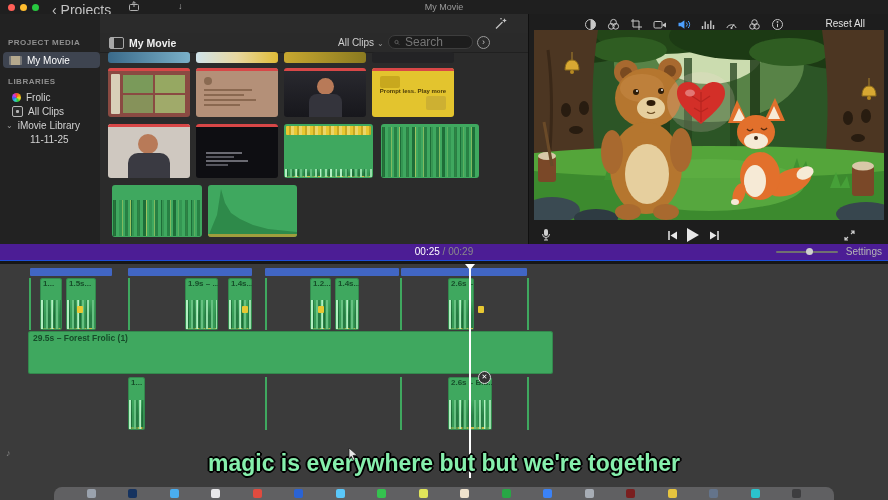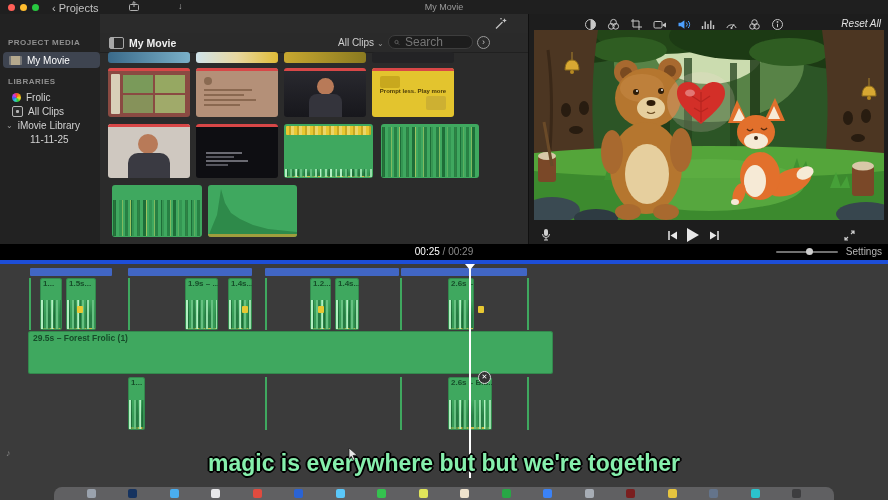--- a/index.html
+++ b/index.html
@@ -2,21 +2,21 @@
 <html><head>
 <meta charset="utf-8">
 <style>
   html,body{margin:0;padding:0;background:#000;}
   #app{position:relative;width:888px;height:500px;overflow:hidden;background:#161616;
        font-family:"Liberation Sans",sans-serif;color:#ddd;}
   .abs{position:absolute;}
   
   .chrome{position:absolute;left:0;top:0;width:888px;height:14px;background:#1f1f1f;border-bottom:1px solid #0d0d0d;}
   .tl{position:absolute;top:4px;width:7px;height:7px;border-radius:50%;}
-  .back{position:absolute;left:52px;top:2px;font-size:11px;color:#c2c2c2;}
+  .back{position:absolute;left:52px;top:2px;font-size:14px;color:#c2c2c2;}
   .chrome-ic{position:absolute;top:1px;font-size:9px;color:#b0b0b0;}
   .win-title{position:absolute;left:0;right:0;top:2px;text-align:center;font-size:9px;color:#9a9a9a;}
   
   .sidebar{position:absolute;left:0;top:14px;width:100px;height:236px;background:#222;border-right:1px solid #121212;}
   .sb-h{position:absolute;font-size:8px;color:#8f8f8f;letter-spacing:.5px;font-weight:bold;}
   .sb-item{position:absolute;font-size:10px;color:#d2d2d2;display:flex;align-items:center;gap:5px;white-space:nowrap;}
   .sb-sel{left:3px;width:91px;height:16px;background:#3e4450;border-radius:4px;padding-left:6px;color:#fff;}
   .film-ic{width:13px;height:9px;border-radius:1px;background:linear-gradient(90deg,#777 0 2px,#b5a98e 2px 11px,#777 11px);}
   .photos-ic{width:9px;height:9px;border-radius:50%;background:conic-gradient(#e44,#e90,#ed3,#3c3,#3cc,#36e,#c3e,#e44);}
   .events-ic{width:9px;height:9px;border-radius:2px;border:1px solid #b5b5b5;background:#2a2a2a;display:flex;align-items:center;justify-content:center;}
@@ -47,25 +47,25 @@
     background-image:
       repeating-linear-gradient(90deg, rgba(24,100,50,.85) 0 3px, rgba(24,100,50,0) 3px 6px),
       repeating-linear-gradient(90deg, rgba(235,215,95,.55) 1px 2px, rgba(235,215,95,0) 2px 9px);
     -webkit-mask-image:repeating-linear-gradient(90deg,#000 0 4px,rgba(0,0,0,.3) 4px 9px,rgba(0,0,0,.7) 9px 15px);
     mask-image:repeating-linear-gradient(90deg,#000 0 4px,rgba(0,0,0,.3) 4px 9px,rgba(0,0,0,.7) 9px 15px);}
   .bandy{position:absolute;top:2px;left:2px;right:2px;height:9px;
     background:repeating-linear-gradient(90deg,#e8c832 0 3px,#c8a822 3px 5px,#ecd668 5px 8px);border-radius:1px;}
   
   .ppane{position:absolute;left:528px;top:14px;width:360px;height:236px;background:#1d1d1d;border-left:1px solid #101010;}
   .vicons{position:absolute;left:55px;top:4px;display:flex;gap:10px;align-items:center;}
-  .reset{position:absolute;right:8px;top:4px;font-size:10px;color:#e2e2e2;font-style:italic;}
+  .reset{position:absolute;right:24px;top:4px;font-size:10px;color:#e2e2e2;}
   .viewer{position:absolute;left:5px;top:16px;width:350px;height:190px;background:#000;}
   .transport{position:absolute;left:0;top:208px;width:360px;height:28px;display:block;}
   
-  .tstrip{position:absolute;left:0;top:244px;width:888px;height:16px;background:#000000;border-bottom:4px solid #1d4ed8;}
+  .tstrip{position:absolute;left:0;top:244px;width:888px;height:16px;background:#4c1d95;border-bottom:1px solid #1d4ed8;}
   .tcode{position:absolute;left:0;right:0;top:2px;text-align:center;font-size:10px;color:#fff;}
   .tcode .dim{color:#8a8a8a;}
   .zslider{position:absolute;right:50px;top:7px;width:62px;height:2px;background:#707070;border-radius:1px;}
   .zknob{position:absolute;left:30px;top:-3px;width:7px;height:7px;border-radius:50%;background:#cfcfcf;}
   .settings{position:absolute;right:6px;top:2px;font-size:10px;color:#b5b5b5;}
   
   .timeline{position:absolute;left:0;top:264px;width:888px;height:236px;background:#3b3b3b;}
   .gbar{position:absolute;top:4px;height:8px;background:#4166c4;border-radius:1px;}
   .vline{position:absolute;width:2px;background:#3fa85f;}
   .clip{position:absolute;background:#3fa85f;border-radius:2.5px;overflow:hidden;box-shadow:inset 0 0 0 1px rgba(0,0,0,.18);}

